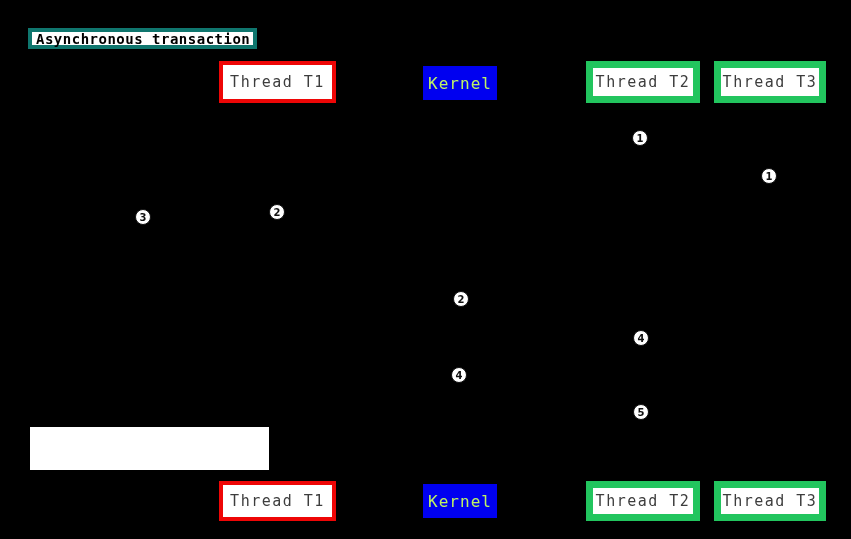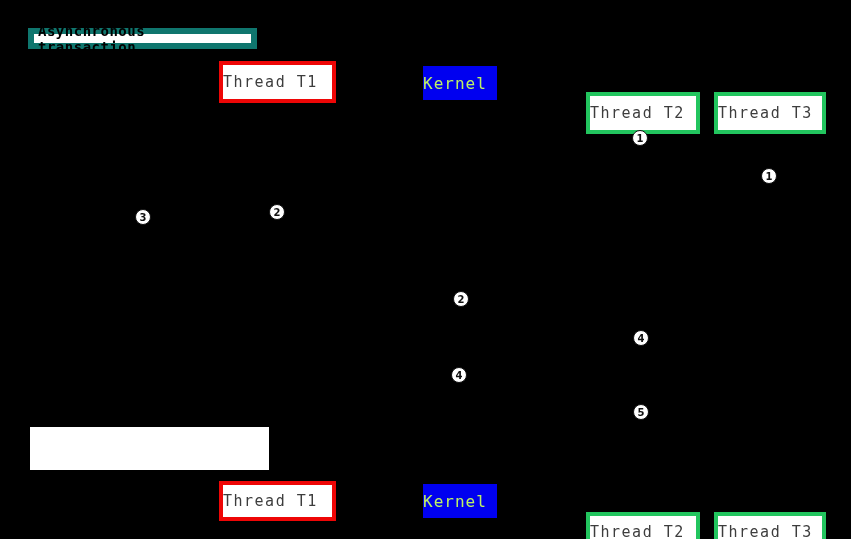--- a/index.html
+++ b/index.html
@@ -6,32 +6,32 @@
   .canvas{
     position:relative;
     width:851px;height:539px;
     background:#000;
     overflow:hidden;
     font-family:"DejaVu Sans Mono", monospace;
   }
   
   .diagram-title{
     position:absolute;left:28px;top:28px;width:229px;height:21px;
-    background:#fff;border:6px solid #0f766e;box-sizing:border-box;
+    background:#fff;border:4px solid #0f766e;box-sizing:border-box;
     font-weight:bold;font-size:14px;letter-spacing:0.5px;color:#000;
     display:flex;align-items:center;padding-left:4px;
   }
   
   .participant{
     position:absolute;box-sizing:border-box;background:#fff;
-    display:flex;align-items:center;justify-content:flex-start;
+    display:flex;align-items:center;justify-content:center;
     font-size:15px;letter-spacing:1.5px;color:#3d3d3d;
   }
   .participant.red{border:4px solid #ee0606;}
-  .participant.blue{border:4px solid #22c55e;margin-top:31px;}
+  .participant.blue{border:7px solid #22c55e;}
   .participant.kernel{
     background:#0000f0;border:none;color:#bef264;
     font-size:16px;letter-spacing:1px;
   }
   
   .t1-top{left:219px;top:61px;width:117px;height:42px;}
   .kernel-top{left:423px;top:66px;width:74px;height:34px;}
   .t2-top{left:586px;top:61px;width:114px;height:42px;}
   .t3-top{left:714px;top:61px;width:112px;height:42px;}
   

